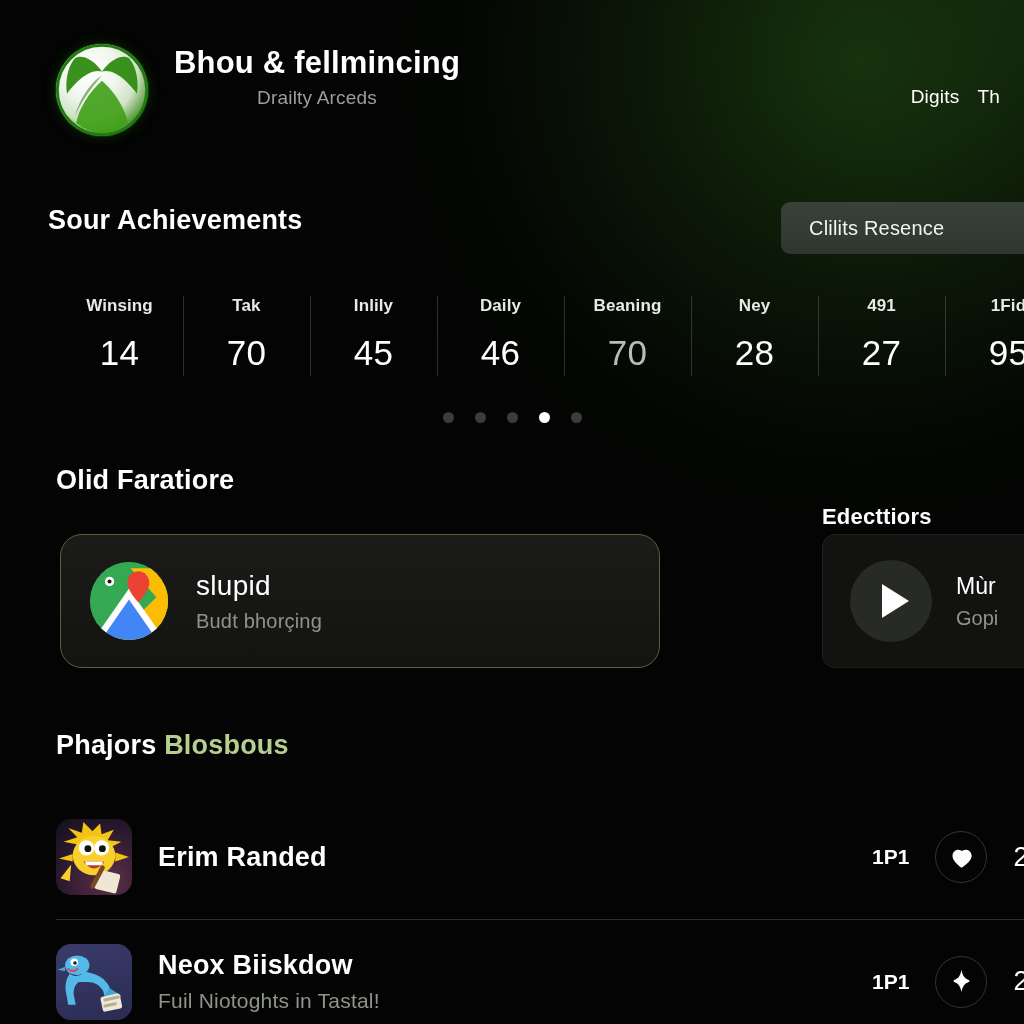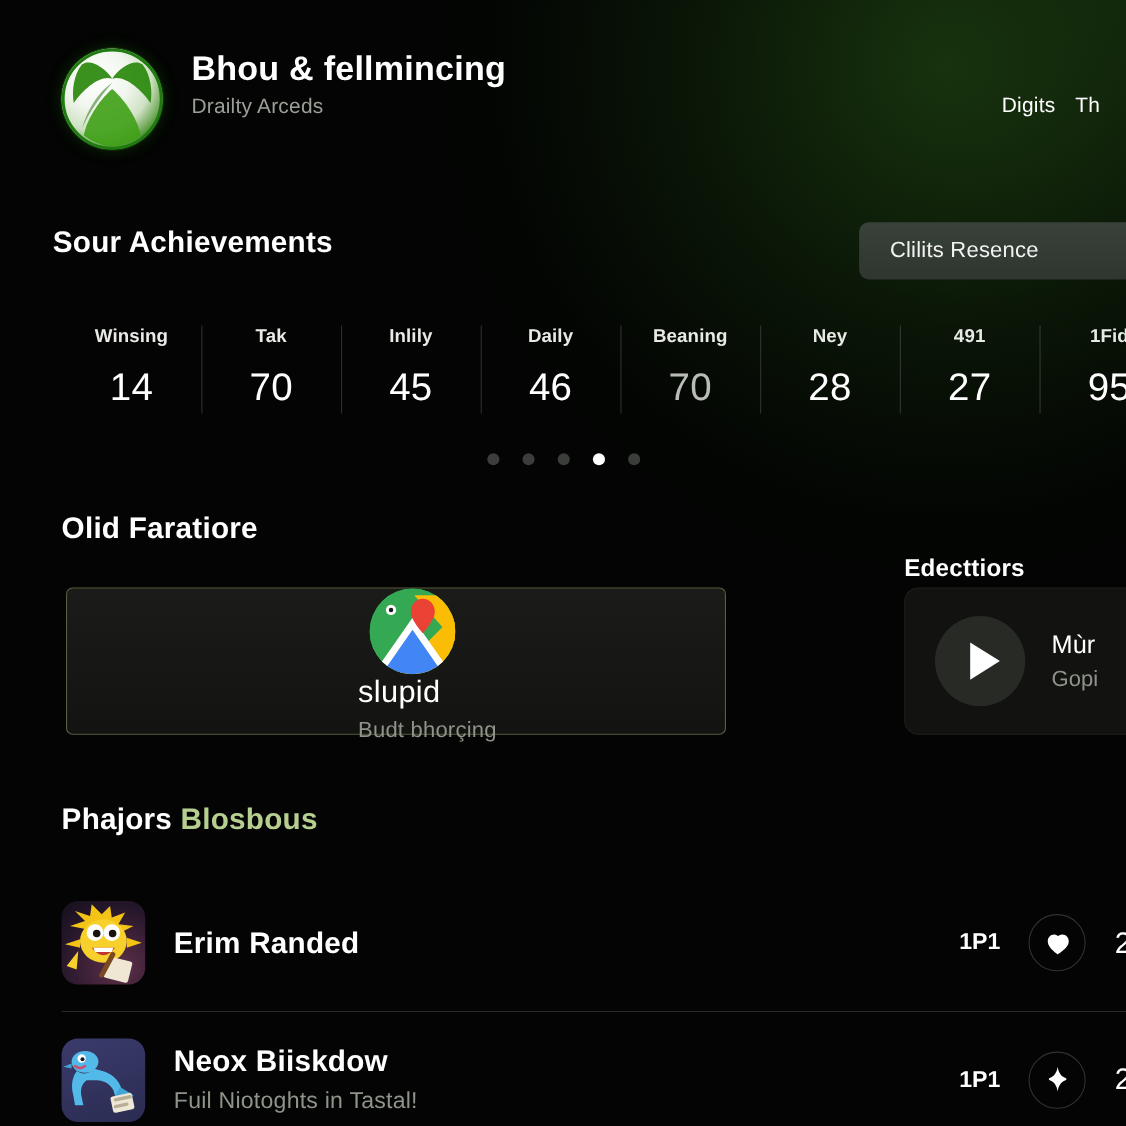--- a/index.html
+++ b/index.html
@@ -25,20 +25,21 @@
   }
 
   
   .header {
     position: absolute;
     top: 40px; left: 0; right: 0;
     height: 110px;
     display: flex;
     align-items: flex-start;
     padding: 0 24px 0 56px;
+    text-align: center;
   }
 
   .logo {
     width: 92px; height: 92px;
     border-radius: 50%;
     flex: 0 0 auto;
     margin-top: 4px;
     position: relative;
     background: radial-gradient(circle at 36% 30%, #ffffff 0%, #f1f6ee 32%, #cfe2c4 55%, #3f8a1f 78%, #1d5c0c 100%);
     box-shadow: 0 0 0 1px #0d3b05, 0 0 14px rgba(40,120,20,0.35);
@@ -167,27 +168,26 @@
     font-size: 22px;
     font-weight: 600;
     color: #ffffff;
     letter-spacing: 0.2px;
   }
 
   .feature-card {
     position: absolute;
     top: 534px; left: 60px;
     width: 600px; height: 134px;
-    border-radius: 6px;
+    border-radius: 22px;
     border: 1px solid #59603f;
     background: linear-gradient(180deg, #1b1c19 0%, #131411 100%);
     display: flex;
     align-items: center;
     padding-left: 29px;
-    flex-direction: column;
   }
   .maps-icon {
     width: 78px; height: 78px;
     border-radius: 50%;
     overflow: hidden;
     flex: 0 0 auto;
     position: relative;
     background: #34a853;
   }
   .maps-icon svg { position: absolute; inset: 0; width: 100%; height: 100%; }

